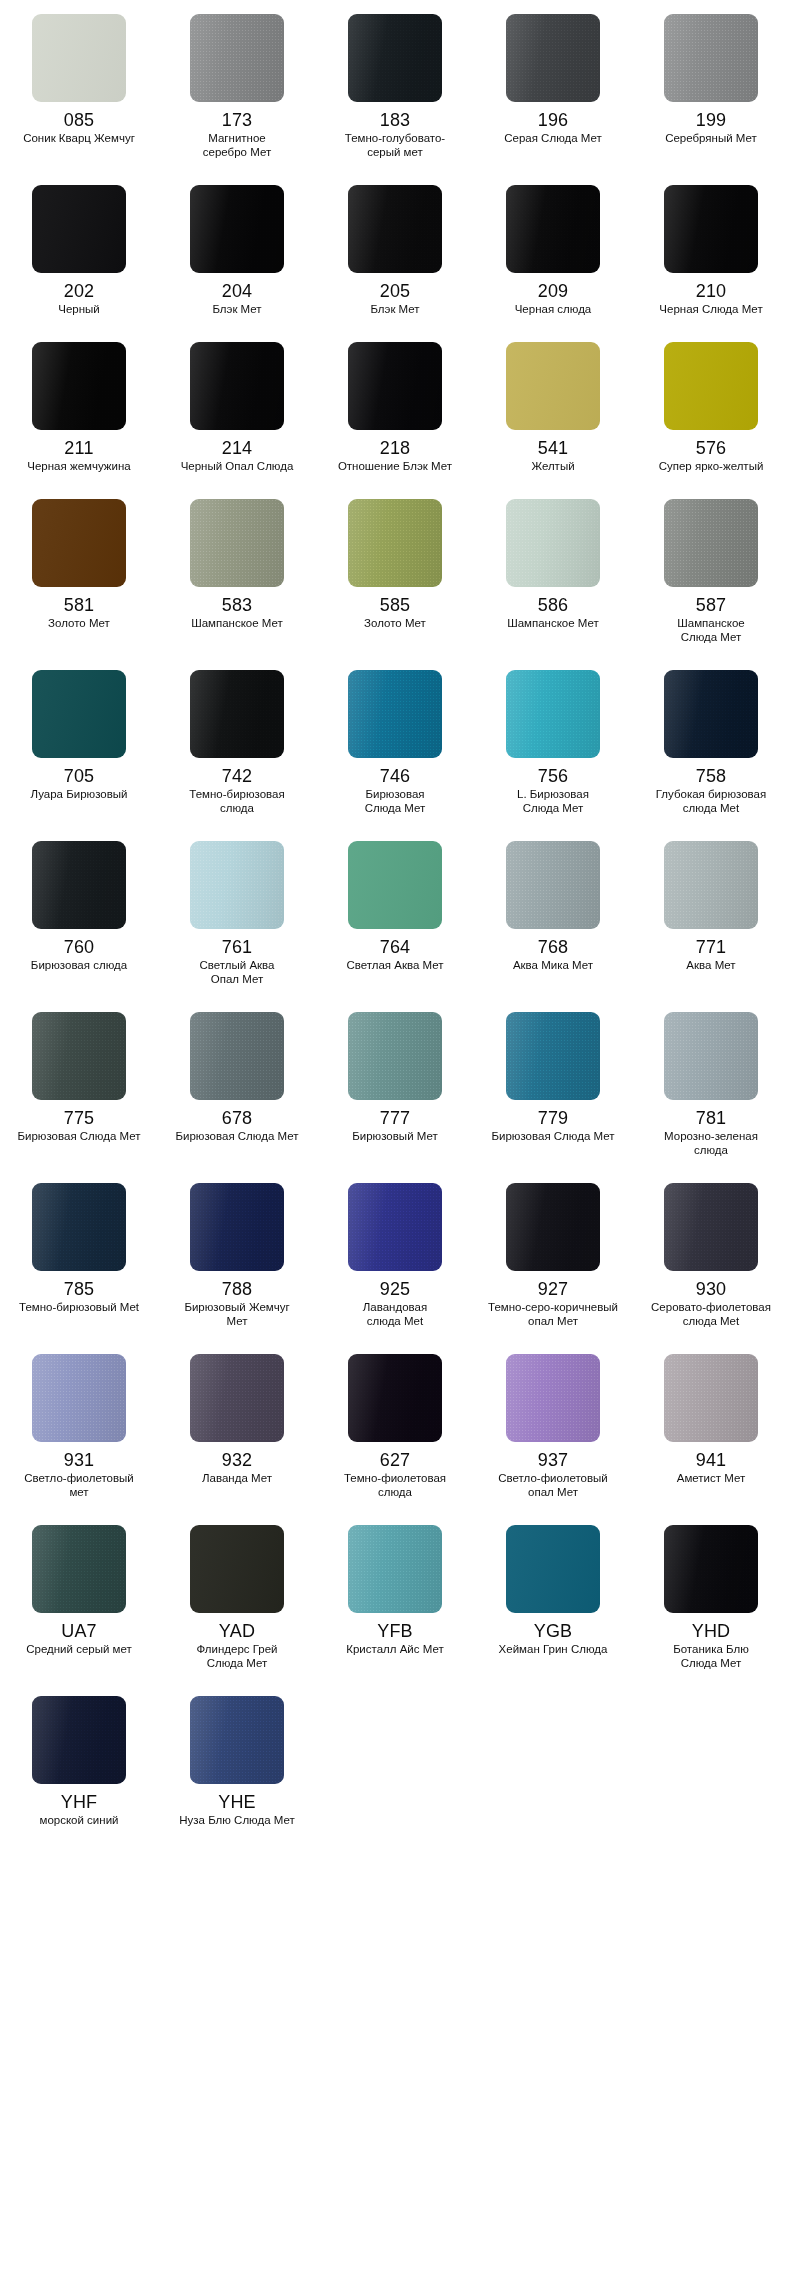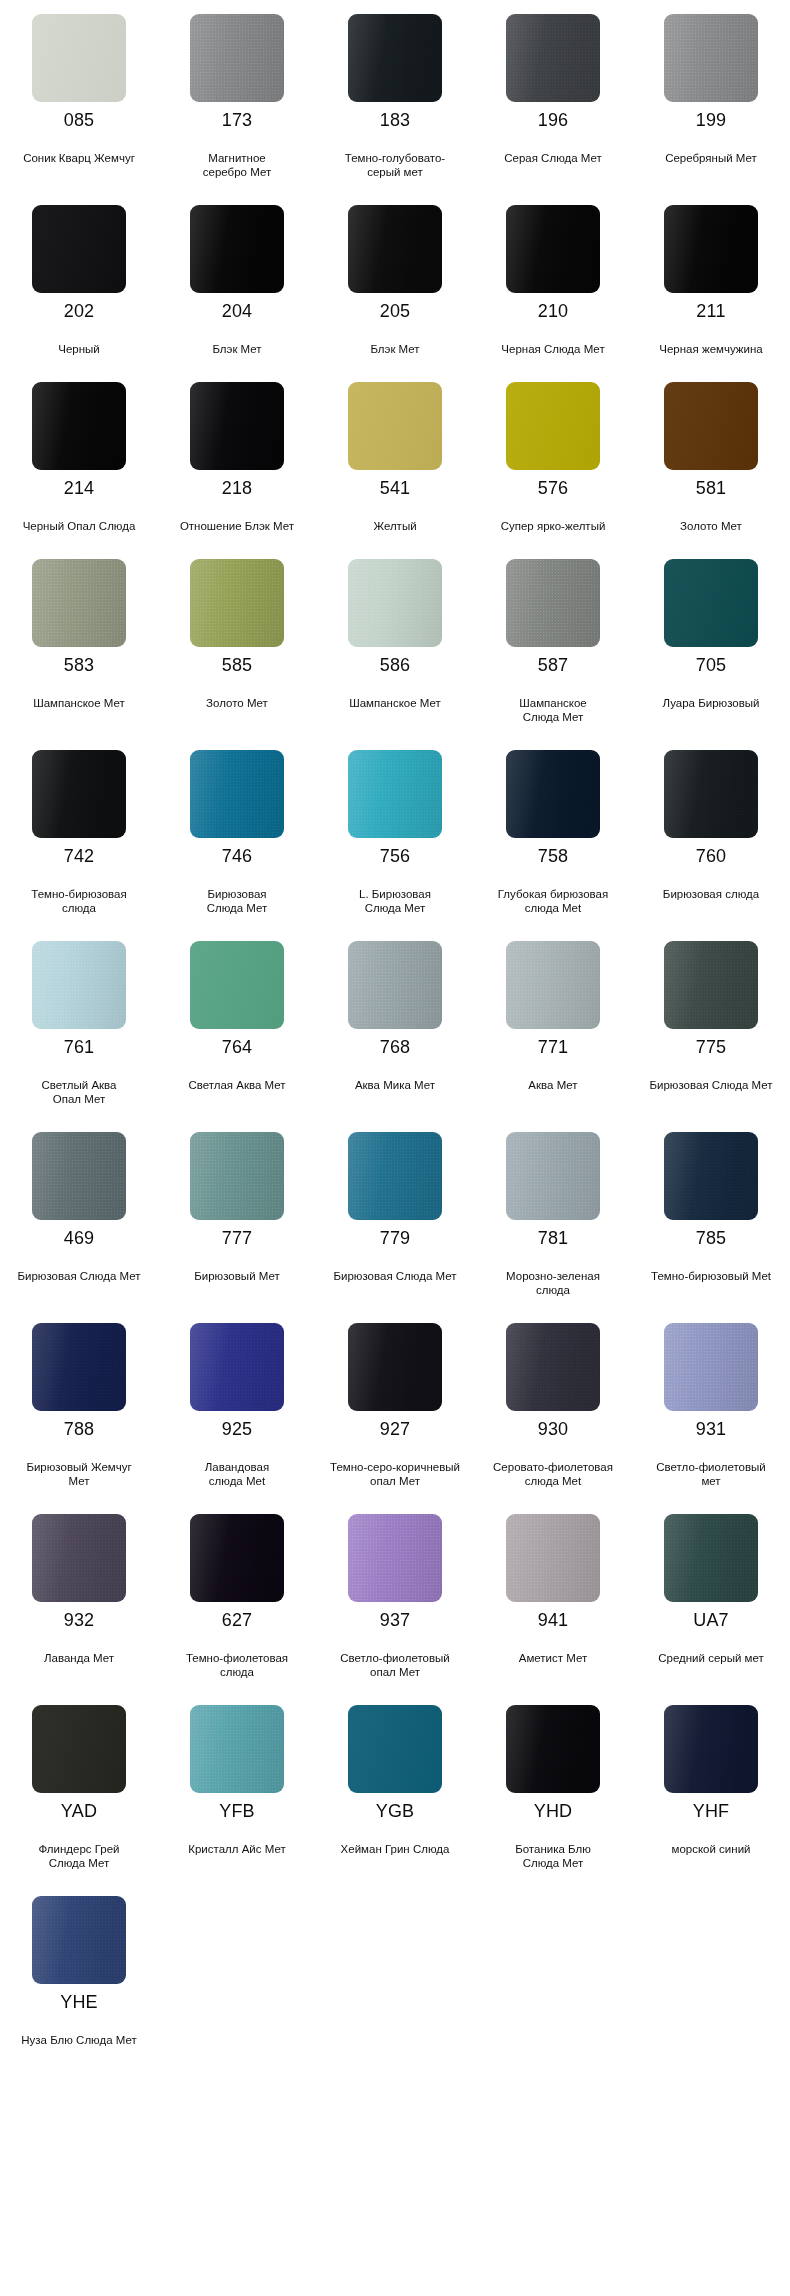--- a/index.html
+++ b/index.html
@@ -61,21 +61,21 @@
     line-height: 22px;
     margin-top: 7px;
     font-weight: 400;
     letter-spacing: .2px;
     color: #0d0d0d;
     text-align: center;
   }
   .swatch-name {
     font-size: 11.5px;
     line-height: 14px;
-    margin-top: 20px;
+    margin-top: 0;
     text-align: center;
     color: #111111;
     max-width: 142px;
     white-space: pre-line;
   }
   .empty-cell { visibility: hidden; }
 </style>
 </head>
 <body>
 
@@ -138,20 +138,28 @@
     </div>
     <div class="swatch-cell">
       <div class="swatch-chip" style="background-color: rgb(10, 10, 11);">
         <span class="grain"></span>
         <span class="sheen"></span>
       </div>
       <div class="swatch-code">205</div>
       <div class="swatch-name">Блэк Мет</div>
     </div>
     <div class="swatch-cell">
+      <div class="swatch-chip" style="background-color: rgb(7, 7, 8);">
+        <span class="grain"></span>
+        <span class="sheen"></span>
+      </div>
+      <div class="swatch-code">209</div>
+      <div class="swatch-name">Черная слюда</div>
+    </div>
+    <div class="swatch-cell">
       <div class="swatch-chip" style="background-color: rgb(6, 6, 7);">
         <span class="grain"></span>
         <span class="sheen"></span>
       </div>
       <div class="swatch-code">210</div>
       <div class="swatch-name">Черная Слюда Мет</div>
     </div>
     <div class="swatch-cell">
       <div class="swatch-chip" style="background-color: rgb(5, 5, 5);">
         <span class="grain"></span>
@@ -319,21 +327,21 @@
         <span class="sheen"></span>
       </div>
       <div class="swatch-code">775</div>
       <div class="swatch-name">Бирюзовая Слюда Мет</div>
     </div>
     <div class="swatch-cell">
       <div class="swatch-chip" style="background-color: rgb(95, 109, 112);">
         <span class="grain"></span>
         <span class="sheen"></span>
       </div>
-      <div class="swatch-code">469</div>
+      <div class="swatch-code">678</div>
       <div class="swatch-name">Бирюзовая Слюда Мет</div>
     </div>
     <div class="swatch-cell">
       <div class="swatch-chip" style="background-color: rgb(104, 145, 143);">
         <span class="grain"></span>
         <span class="sheen"></span>
       </div>
       <div class="swatch-code">777</div>
       <div class="swatch-name">Бирюзовый Мет</div>
     </div>

